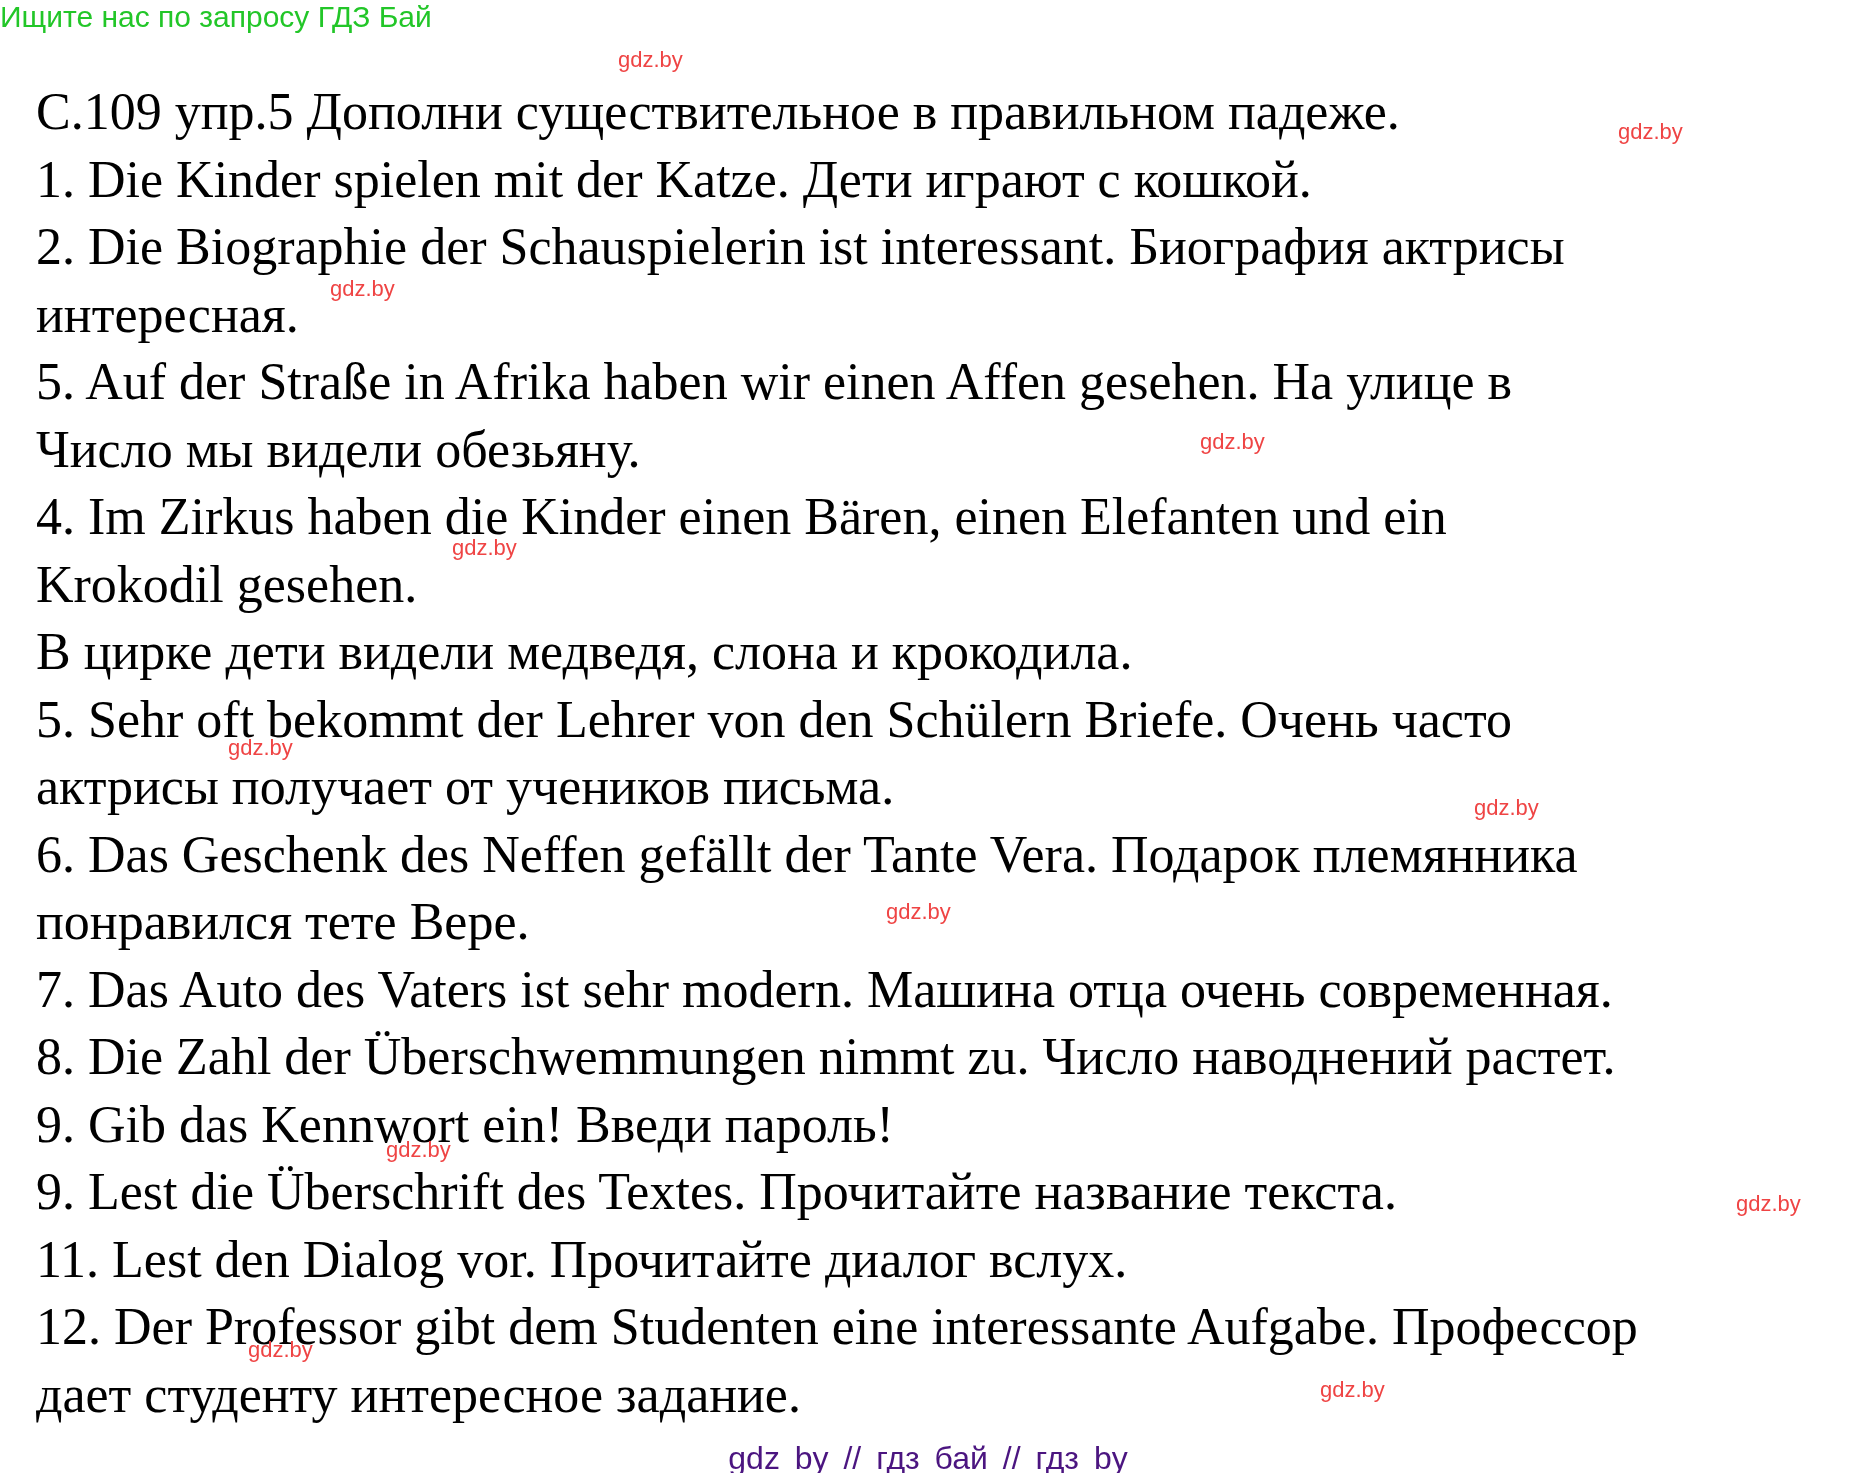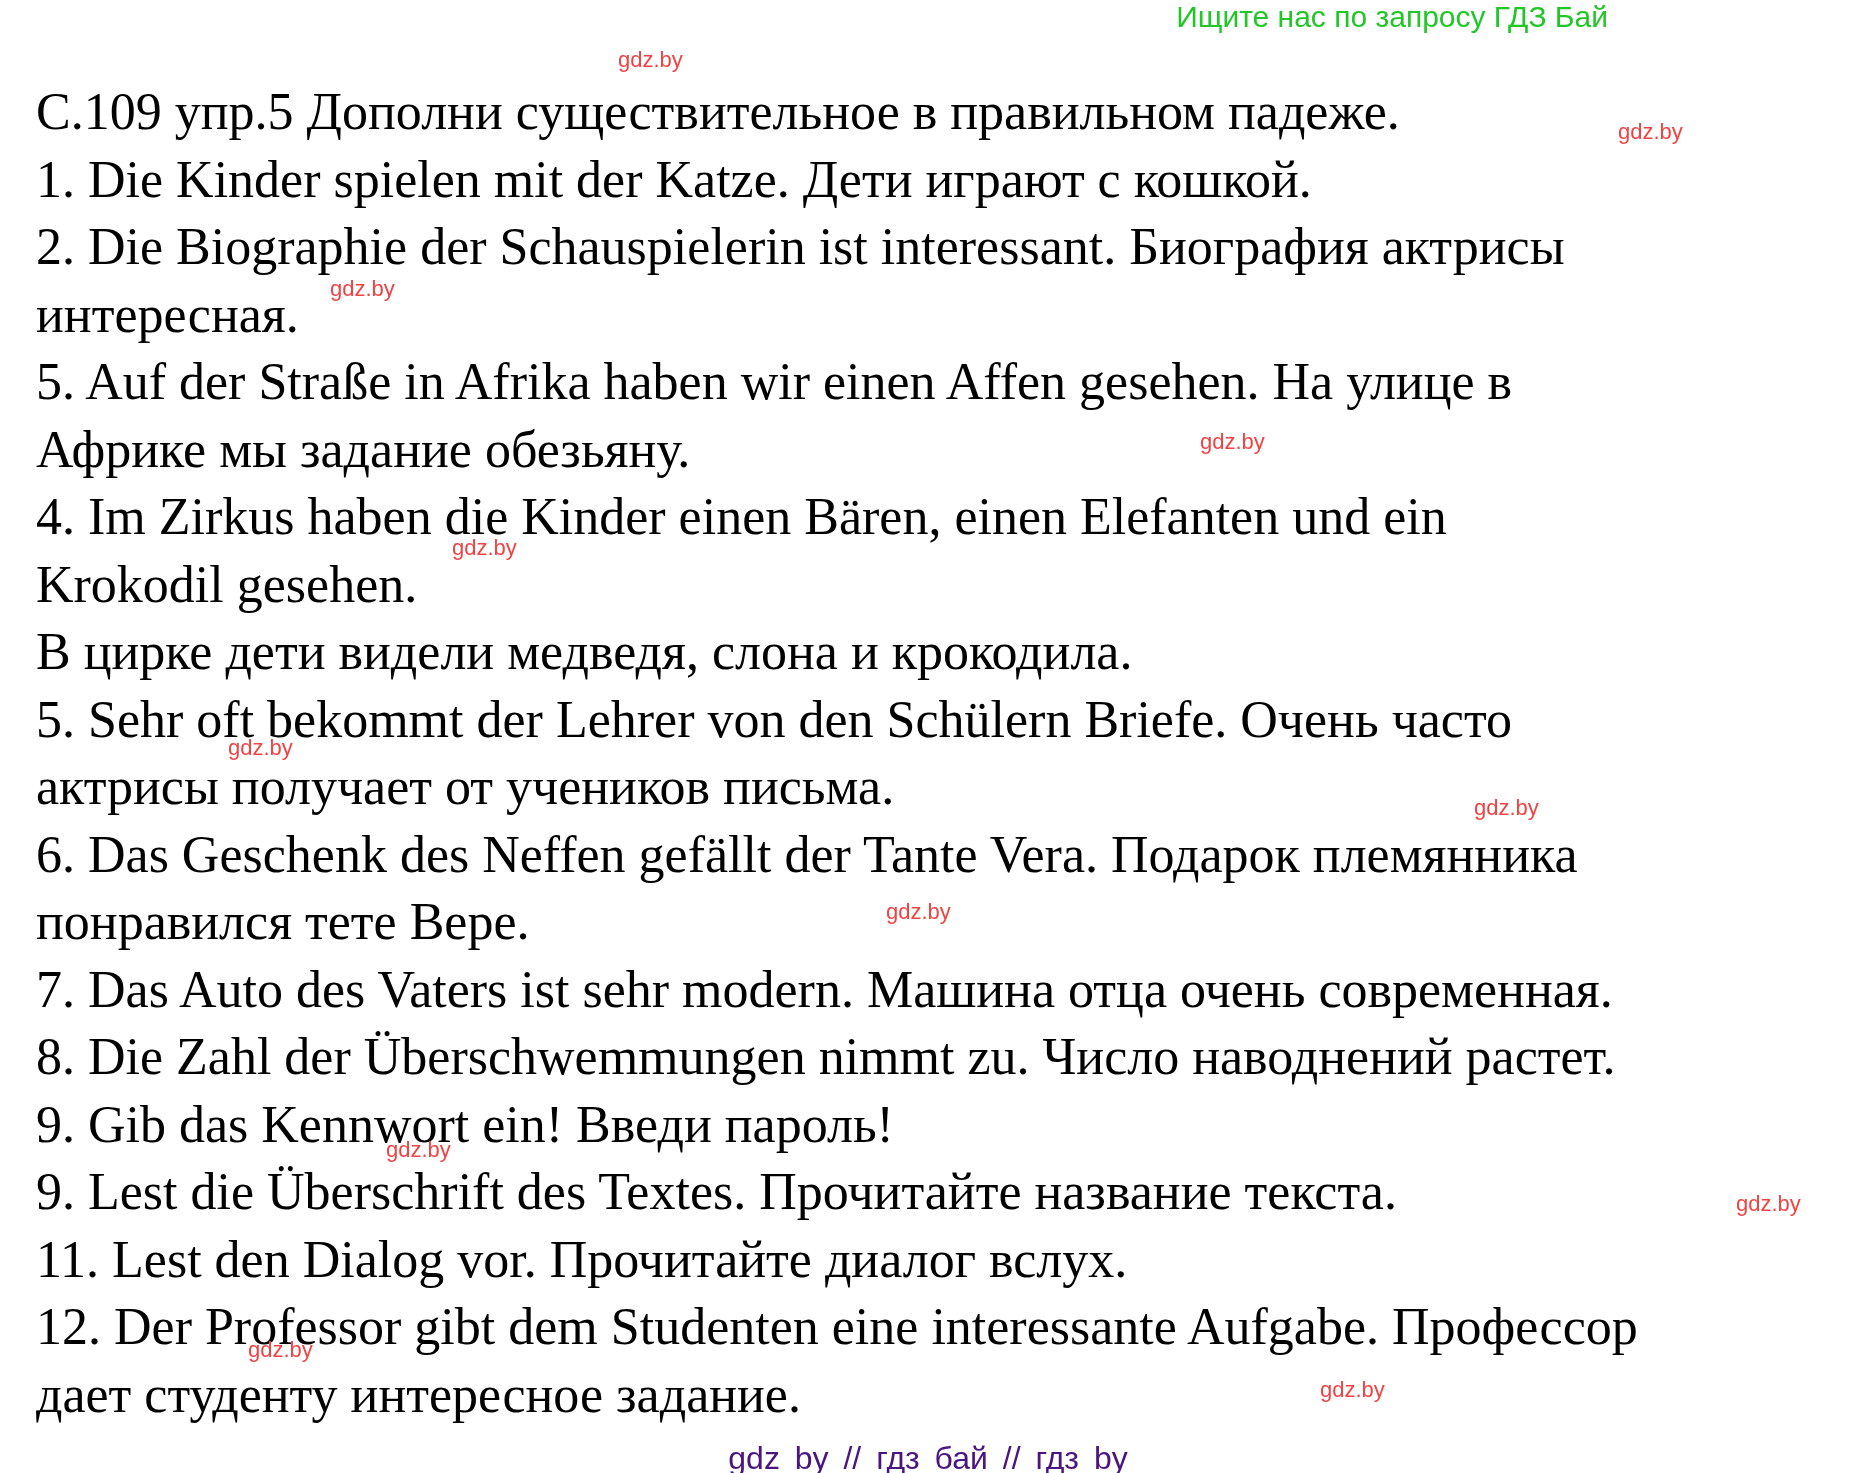--- a/index.html
+++ b/index.html
@@ -1,37 +1,37 @@
 <!DOCTYPE html>
 <html><head>
 <meta charset="utf-8">
 <style>
   html, body { margin:0; padding:0; background:#ffffff; }
   body { width:1856px; height:1473px; position:relative; overflow:hidden; }
-  .top-banner { position:absolute; top:0; left:0; width:1608px; text-align:right;
+  .top-banner { position:absolute; top:0; left:0; width:1608px; text-align:left;
     font-family:"Liberation Sans", sans-serif; font-size:30px; color:#22c628; line-height:34px; }
   .doc { position:absolute; left:36px; top:78px; width:1820px;
     font-family:"Liberation Serif", serif; font-size:52px; line-height:67.5px; color:#000; }
   .doc .line { white-space:nowrap; height:67.5px; }
   .wm { position:absolute; font-family:"Liberation Sans", sans-serif; font-size:22px; color:#ef4444; line-height:28px; }
   .footer { position:absolute; top:1440px; left:0; width:1856px; text-align:center;
     font-family:"Liberation Sans", sans-serif; font-size:32px; color:#4b1580; word-spacing:6px; }
 </style>
 </head>
 <body>
 
 <div class="top-banner">Ищите нас по запросу ГДЗ Бай</div>
 
 <div class="doc">
   <div class="line">С.109 упр.5 Дополни существительное в правильном падеже.</div>
   <div class="line">1. Die Kinder spielen mit der Katze. Дети играют с кошкой.</div>
   <div class="line">2. Die Biographie der Schauspielerin ist interessant. Биография актрисы</div>
   <div class="line">интересная.</div>
   <div class="line">5. Auf der Straße in Afrika haben wir einen Affen gesehen. На улице в</div>
-  <div class="line">Африке мы задание обезьяну.</div>
+  <div class="line">Число мы видели обезьяну.</div>
   <div class="line">4. Im Zirkus haben die Kinder einen Bären, einen Elefanten und ein</div>
   <div class="line">Krokodil gesehen.</div>
   <div class="line">В цирке дети видели медведя, слона и крокодила.</div>
   <div class="line">5. Sehr oft bekommt der Lehrer von den Schülern Briefe. Очень часто</div>
   <div class="line">актрисы получает от учеников письма.</div>
   <div class="line">6. Das Geschenk des Neffen gefällt der Tante Vera. Подарок племянника</div>
   <div class="line">понравился тете Вере.</div>
   <div class="line">7. Das Auto des Vaters ist sehr modern. Машина отца очень современная.</div>
   <div class="line">8. Die Zahl der Überschwemmungen nimmt zu. Число наводнений растет.</div>
   <div class="line">9. Gib das Kennwort ein! Введи пароль!</div>

